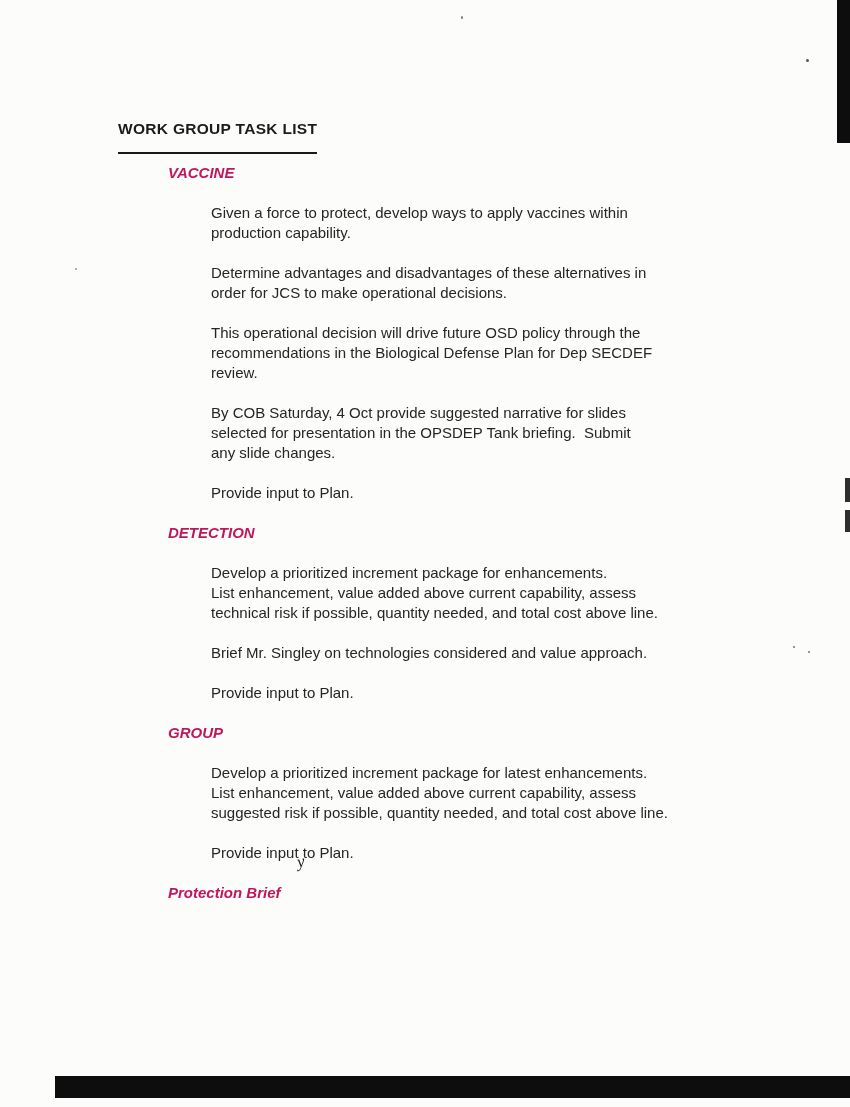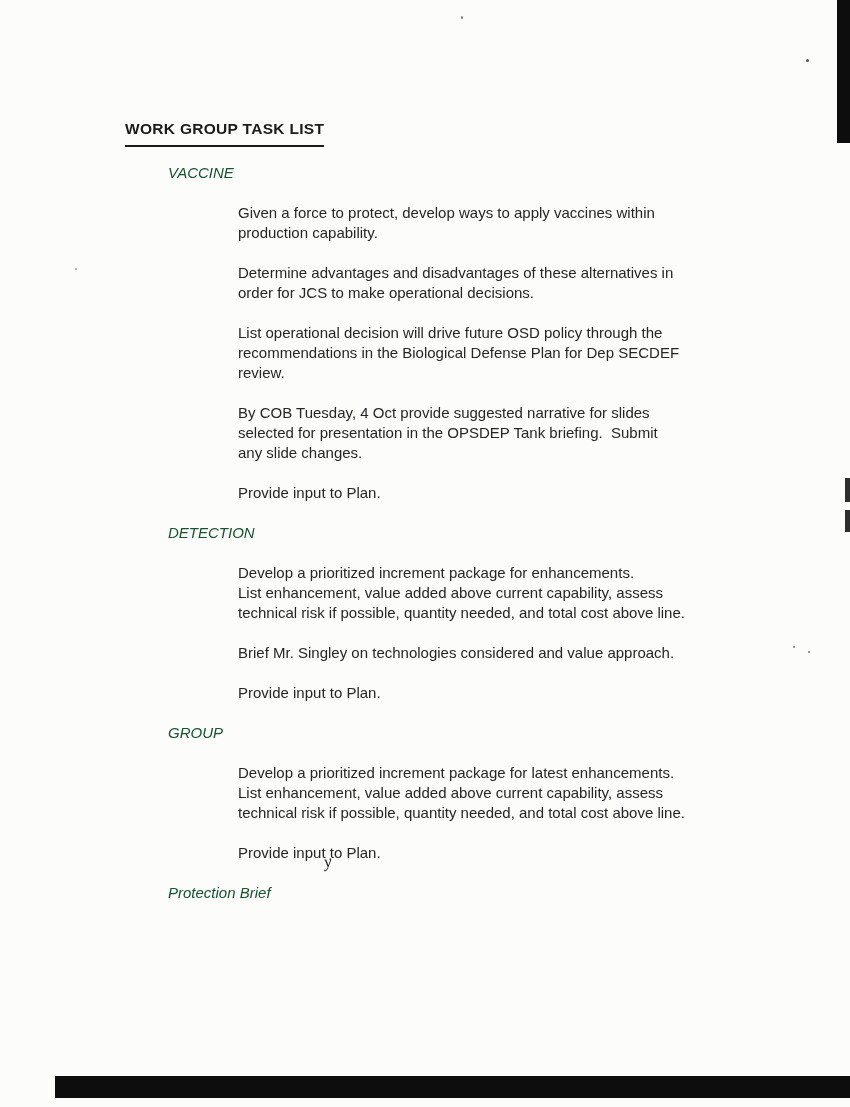--- a/index.html
+++ b/index.html
@@ -7,27 +7,27 @@
       width: 850px; height: 1107px; position: relative;
       background: #ffffff; overflow: hidden;
       font-family: "Liberation Sans", sans-serif;
     }
     .page {
       position: absolute; inset: 0;
       background: #fcfcfa; color: #222222;
     }
     .content { position: absolute; top: 119px; left: 118px; width: 660px; }
     .doc-title { font-size: 15.5px; font-weight: bold; letter-spacing: .3px; margin: 0 0 24px 0; line-height: 20px; color: #1b1b1b; }
-    .doc-title .title-text { border-bottom: 2px solid #1a1a1a; padding-bottom: 8px; margin-left: 7px; }
+    .doc-title .title-text { border-bottom: 2px solid #1a1a1a; padding-bottom: 15px; }
     .section-heading {
-      font-size: 15px; font-style: italic; font-weight: normal;
-      margin: 20px 0 20px 50px; line-height: 20px; color: #14532d;
+      font-size: 15px; font-style: italic; font-weight: bold;
+      margin: 20px 0 20px 50px; line-height: 20px; color: #be185d;
     }
     .para {
-      font-size: 15px; line-height: 20px; margin: 0 0 20px 120px;
+      font-size: 15px; line-height: 20px; margin: 0 0 20px 93px;
       white-space: pre-wrap; position: relative; color: #262626;
     }
     .handwritten-y {
       position: absolute; left: 86px; top: 9px;
       font-family: "Liberation Serif", serif; font-style: italic;
       font-size: 17px; transform: rotate(-10deg); color: #1a1a1a;
     }
     .artifact { position: absolute; background: #0d0d0d; }
     .right-bar { right: 0; top: 0; width: 13px; height: 143px; }
     .tick1 { right: 0; top: 478px; width: 5px; height: 24px; background: #2e2e2e; }
@@ -48,43 +48,43 @@
   <div class="content">
 
     <h1 class="doc-title"><span class="title-text">WORK GROUP TASK LIST</span></h1>
 
     <section>
       <h2 class="section-heading">VACCINE</h2>
       <p class="para">Given a force to protect, develop ways to apply vaccines within
 production capability.</p>
       <p class="para">Determine advantages and disadvantages of these alternatives in
 order for JCS to make operational decisions.</p>
-      <p class="para">List operational decision will drive future OSD policy through the
+      <p class="para">This operational decision will drive future OSD policy through the
 recommendations in the Biological Defense Plan for Dep SECDEF
 review.</p>
-      <p class="para">By COB Tuesday, 4 Oct provide suggested narrative for slides
+      <p class="para">By COB Saturday, 4 Oct provide suggested narrative for slides
 selected for presentation in the OPSDEP Tank briefing.  Submit
 any slide changes.</p>
       <p class="para">Provide input to Plan.</p>
     </section>
 
     <section>
       <h2 class="section-heading">DETECTION</h2>
       <p class="para">Develop a prioritized increment package for enhancements.
 List enhancement, value added above current capability, assess
 technical risk if possible, quantity needed, and total cost above line.</p>
       <p class="para">Brief Mr. Singley on technologies considered and value approach.</p>
       <p class="para">Provide input to Plan.</p>
     </section>
 
     <section>
       <h2 class="section-heading">GROUP</h2>
       <p class="para">Develop a prioritized increment package for latest enhancements.
 List enhancement, value added above current capability, assess
-technical risk if possible, quantity needed, and total cost above line.</p>
+suggested risk if possible, quantity needed, and total cost above line.</p>
       <p class="para"><span class="handwritten-y">y</span></p>
       <p class="para">Provide input to Plan.</p>
     </section>
 
     <section>
       <h2 class="section-heading">Protection Brief</h2>
     </section>
 
   </div>
 

